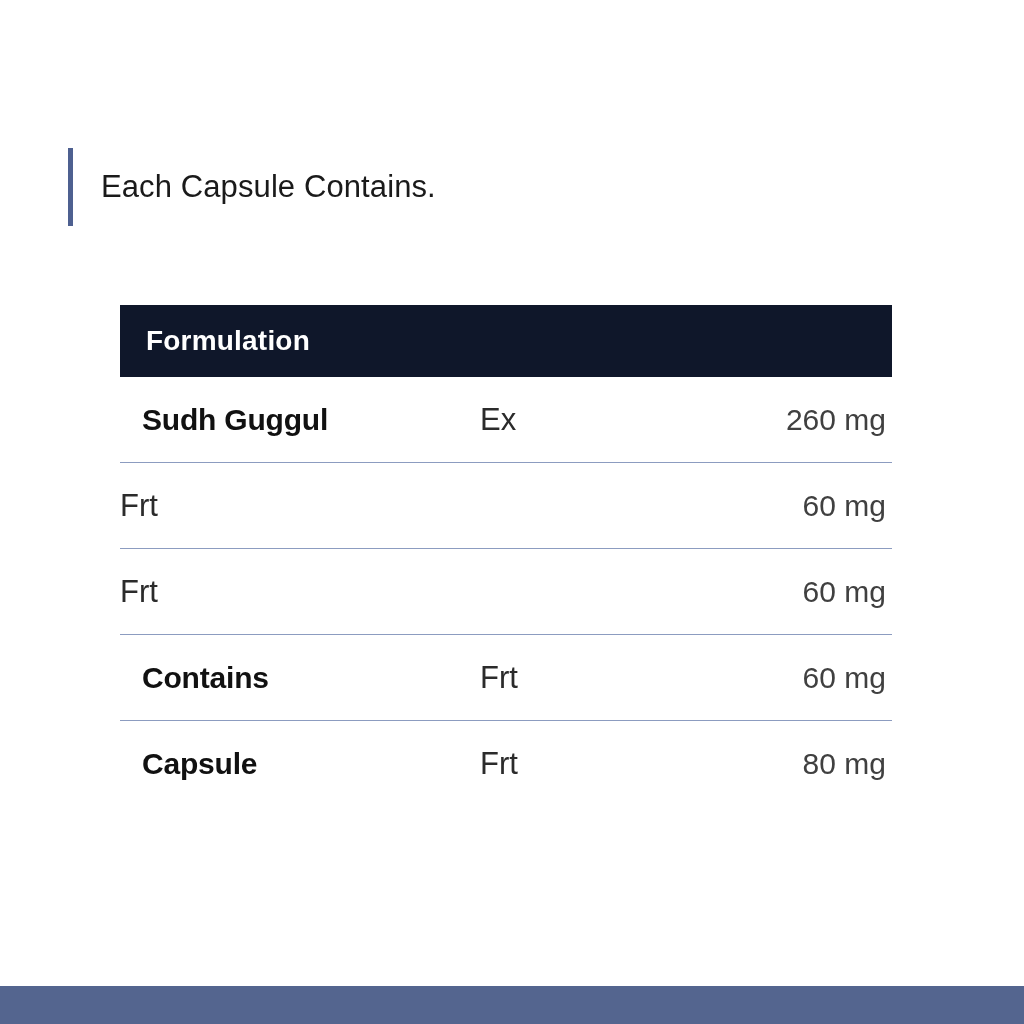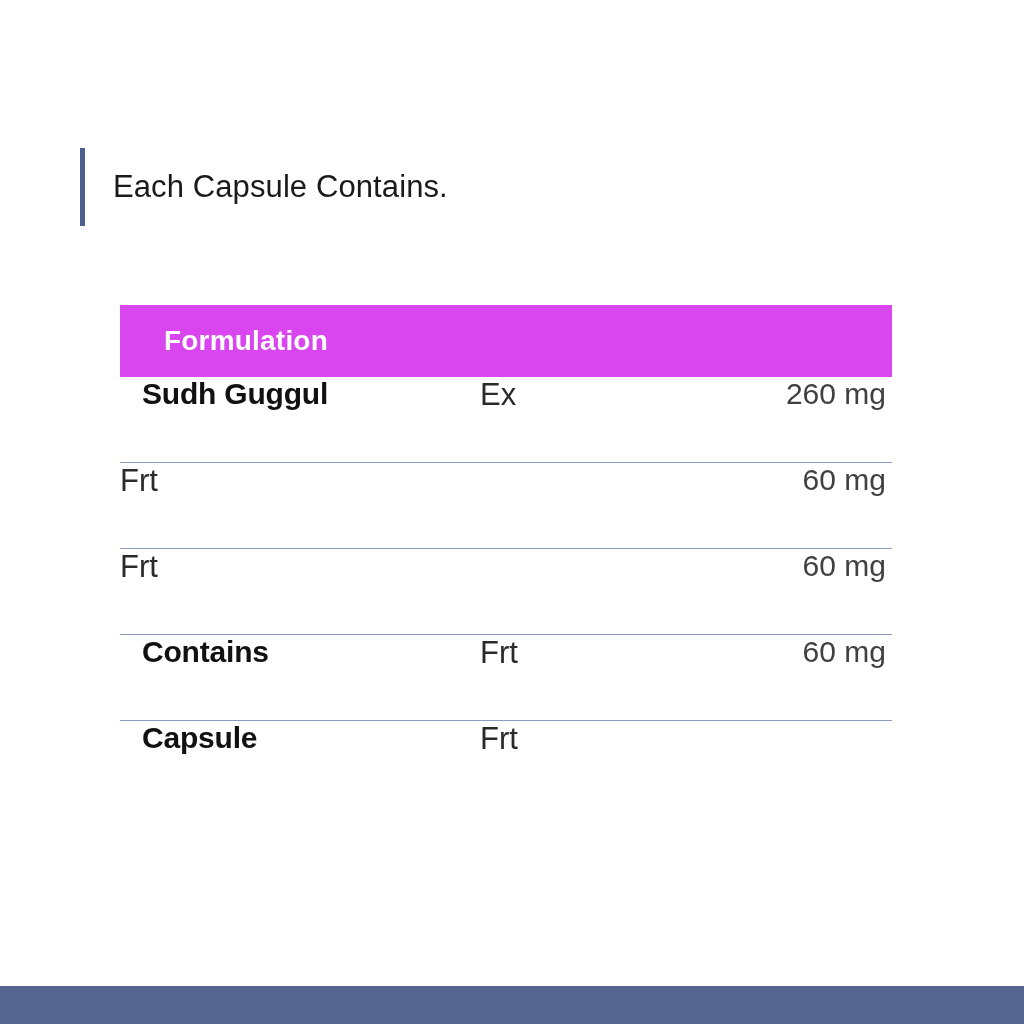--- a/index.html
+++ b/index.html
@@ -17,21 +17,21 @@
   .page {
     position: relative;
     width: 1024px;
     height: 1024px;
     box-sizing: border-box;
   }
 
   
   .heading-block {
     position: absolute;
-    left: 80px;
+    left: 68px;
     top: 148px;
     display: flex;
     align-items: flex-start;
   }
   .accent-bar {
     width: 5px;
     height: 78px;
     background: #4e6090;
     flex: none;
   }
@@ -46,35 +46,36 @@
   }
 
   
   .table {
     position: absolute;
     left: 120px;
     top: 305px;
     width: 772px;
   }
   .table-header {
-    background: #d946ef;
+    background: #0f172a;
     height: 72px;
     display: flex;
     align-items: center;
-    padding-left: 44px;
+    padding-left: 26px;
     box-sizing: border-box;
   }
   .table-header-title {
     color: #ffffff;
     font-size: 28px;
     font-weight: bold;
     letter-spacing: 0.2px;
   }
   .row {
     display: flex;
+    align-items: center;
     height: 86px;
     border-bottom: 1.5px solid #8c9cc0;
     box-sizing: border-box;
   }
   .row.last {
     border-bottom: none;
   }
   .cell-name {
     width: 360px;
     padding-left: 22px;
@@ -145,19 +146,20 @@
 
     <div class="row">
       <div class="cell-name">Contains</div>
       <div class="cell-part">Frt</div>
       <div class="cell-qty">60 mg</div>
     </div>
 
     <div class="row last">
       <div class="cell-name">Capsule</div>
       <div class="cell-part">Frt</div>
+      <div class="cell-qty">80 mg</div>
     </div>
 
   </div>
 
   <div class="bottom-band"></div>
 
 </div>
 
 </body></html>

